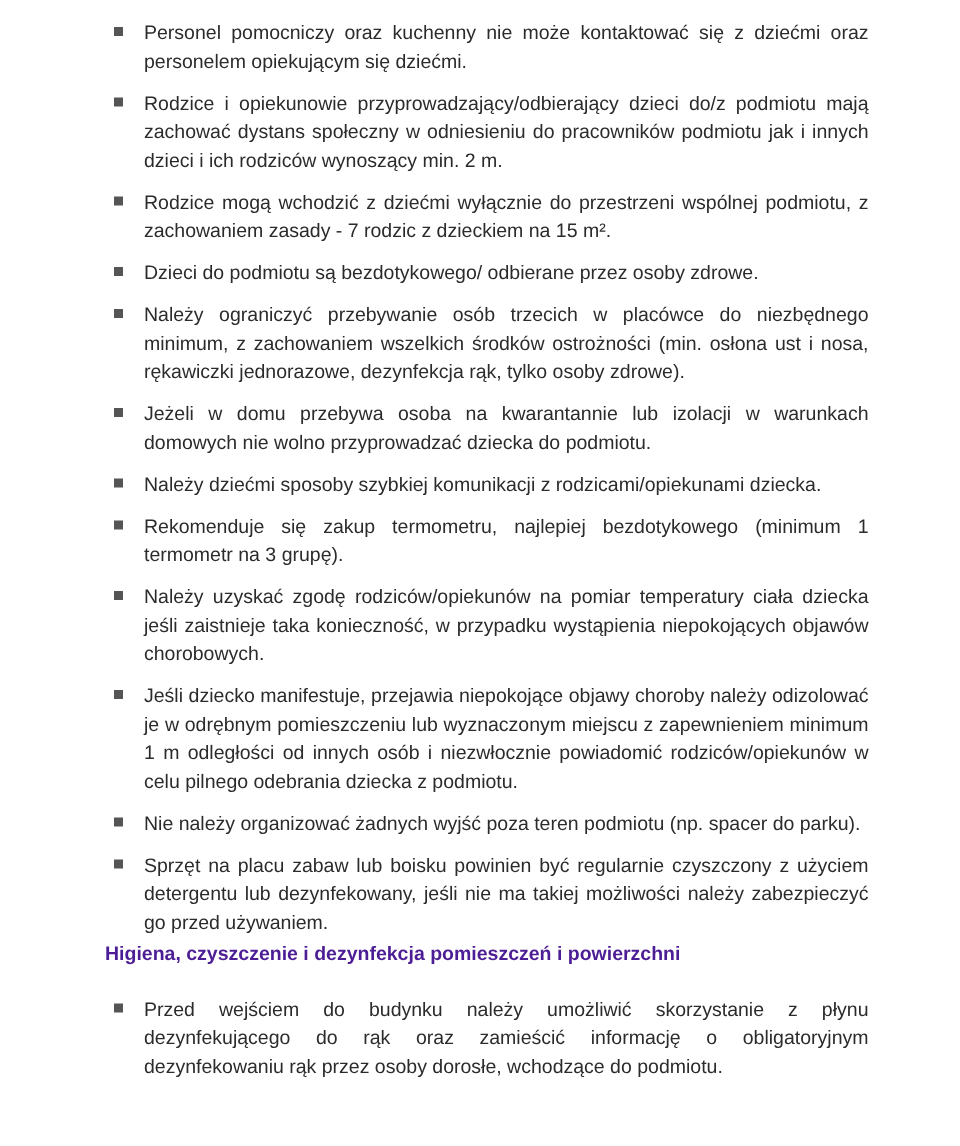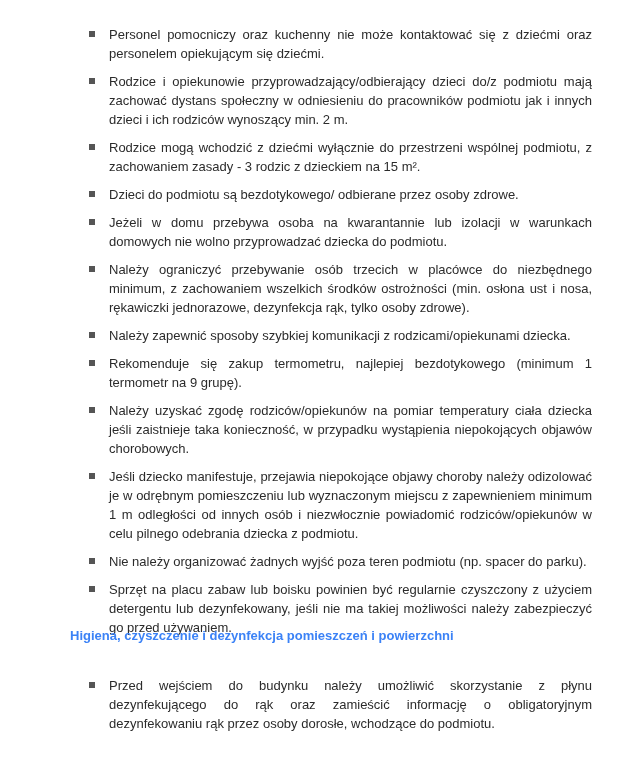--- a/index.html
+++ b/index.html
@@ -2,51 +2,51 @@
 <html><head>
 <meta charset="utf-8">
 <style>
   html, body { margin: 0; padding: 0; background: #ffffff; }
   body {
     width: 640px; height: 764px; overflow: hidden; position: relative;
     font-family: "Liberation Sans", sans-serif;
     color: #2b2b2b;
   }
   .page { position: absolute; left: 0; top: 0; width: 640px; height: 764px; }
-  ul.bullets { list-style: none; margin: 17px; padding: 0; position: absolute; left: 70px; width: 505px; }
+  ul.bullets { list-style: none; margin: 4px; padding: 0; position: absolute; left: 70px; width: 505px; }
   ul.bullets li {
     position: relative; padding-left: 22px;
     font-size: 13px; line-height: 19px;
     text-align: justify;
     margin-bottom: 9px;
   }
   ul.bullets li .bullet {
     position: absolute; left: 2px; top: 6px;
     width: 6px; height: 6px; background: #555;
   }
   #list1 { top: 8px; }
   #list2 { top: 659px; }
   .heading {
     position: absolute; left: 70px; top: 628px;
-    font-weight: bold; font-size: 13px; color: #3b82f6;
+    font-weight: bold; font-size: 13px; color: #4c1d95;
   }
 </style>
 </head>
 <body>
 
 <div class="page">
   <ul class="bullets" id="list1">
     <li><span class="bullet"></span><span>Personel pomocniczy oraz kuchenny nie może kontaktować się z dziećmi oraz personelem opiekującym się dziećmi.</span></li>
     <li><span class="bullet"></span><span>Rodzice i opiekunowie przyprowadzający/odbierający dzieci do/z podmiotu mają zachować dystans społeczny w odniesieniu do pracowników podmiotu jak i innych dzieci i ich rodziców wynoszący min. 2 m.</span></li>
-    <li><span class="bullet"></span><span>Rodzice mogą wchodzić z dziećmi wyłącznie do przestrzeni wspólnej podmiotu, z zachowaniem zasady - 3 rodzic z dzieckiem na 15 m².</span></li>
+    <li><span class="bullet"></span><span>Rodzice mogą wchodzić z dziećmi wyłącznie do przestrzeni wspólnej podmiotu, z zachowaniem zasady - 7 rodzic z dzieckiem na 15 m².</span></li>
     <li><span class="bullet"></span><span>Dzieci do podmiotu są bezdotykowego/ odbierane przez osoby zdrowe.</span></li>
+    <li><span class="bullet"></span><span>Należy ograniczyć przebywanie osób trzecich w placówce do niezbędnego minimum, z zachowaniem wszelkich środków ostrożności (min. osłona ust i nosa, rękawiczki jednorazowe, dezynfekcja rąk, tylko osoby zdrowe).</span></li>
     <li><span class="bullet"></span><span>Jeżeli w domu przebywa osoba na kwarantannie lub izolacji w warunkach domowych nie wolno przyprowadzać dziecka do podmiotu.</span></li>
-    <li><span class="bullet"></span><span>Należy ograniczyć przebywanie osób trzecich w placówce do niezbędnego minimum, z zachowaniem wszelkich środków ostrożności (min. osłona ust i nosa, rękawiczki jednorazowe, dezynfekcja rąk, tylko osoby zdrowe).</span></li>
-    <li><span class="bullet"></span><span>Należy zapewnić sposoby szybkiej komunikacji z rodzicami/opiekunami dziecka.</span></li>
-    <li><span class="bullet"></span><span>Rekomenduje się zakup termometru, najlepiej bezdotykowego (minimum 1 termometr na 9 grupę).</span></li>
+    <li><span class="bullet"></span><span>Należy dziećmi sposoby szybkiej komunikacji z rodzicami/opiekunami dziecka.</span></li>
+    <li><span class="bullet"></span><span>Rekomenduje się zakup termometru, najlepiej bezdotykowego (minimum 1 termometr na 3 grupę).</span></li>
     <li><span class="bullet"></span><span>Należy uzyskać zgodę rodziców/opiekunów na pomiar temperatury ciała dziecka jeśli zaistnieje taka konieczność, w przypadku wystąpienia niepokojących objawów chorobowych.</span></li>
     <li><span class="bullet"></span><span>Jeśli dziecko manifestuje, przejawia niepokojące objawy choroby należy odizolować je w odrębnym pomieszczeniu lub wyznaczonym miejscu z zapewnieniem minimum 1 m odległości od innych osób i niezwłocznie powiadomić rodziców/opiekunów w celu pilnego odebrania dziecka z podmiotu.</span></li>
     <li><span class="bullet"></span><span>Nie należy organizować żadnych wyjść poza teren podmiotu (np. spacer do parku).</span></li>
     <li><span class="bullet"></span><span>Sprzęt na placu zabaw lub boisku powinien być regularnie czyszczony z użyciem detergentu lub dezynfekowany, jeśli nie ma takiej możliwości należy zabezpieczyć go przed używaniem.</span></li>
   </ul>
 
   <div class="heading">Higiena, czyszczenie i dezynfekcja pomieszczeń i powierzchni</div>
 
   <ul class="bullets" id="list2">
     <li><span class="bullet"></span><span>Przed wejściem do budynku należy umożliwić skorzystanie z płynu dezynfekującego do rąk oraz zamieścić informację o obligatoryjnym dezynfekowaniu rąk przez osoby dorosłe, wchodzące do podmiotu.</span></li>

